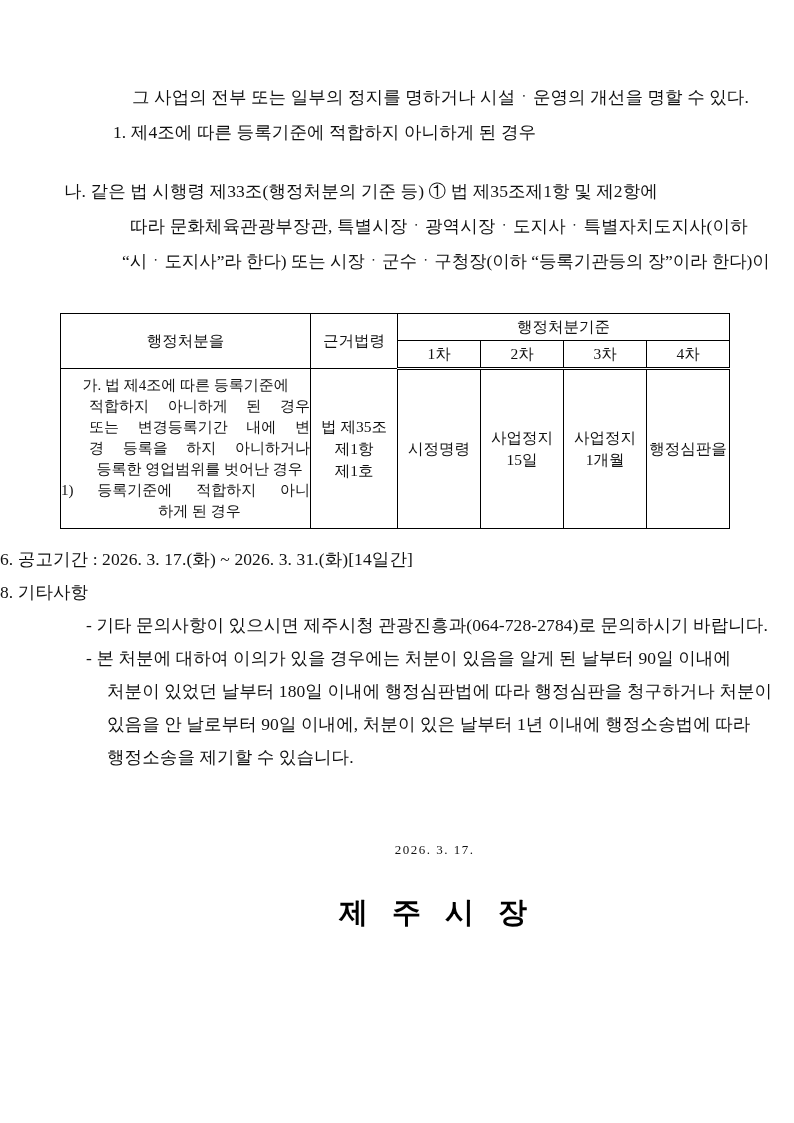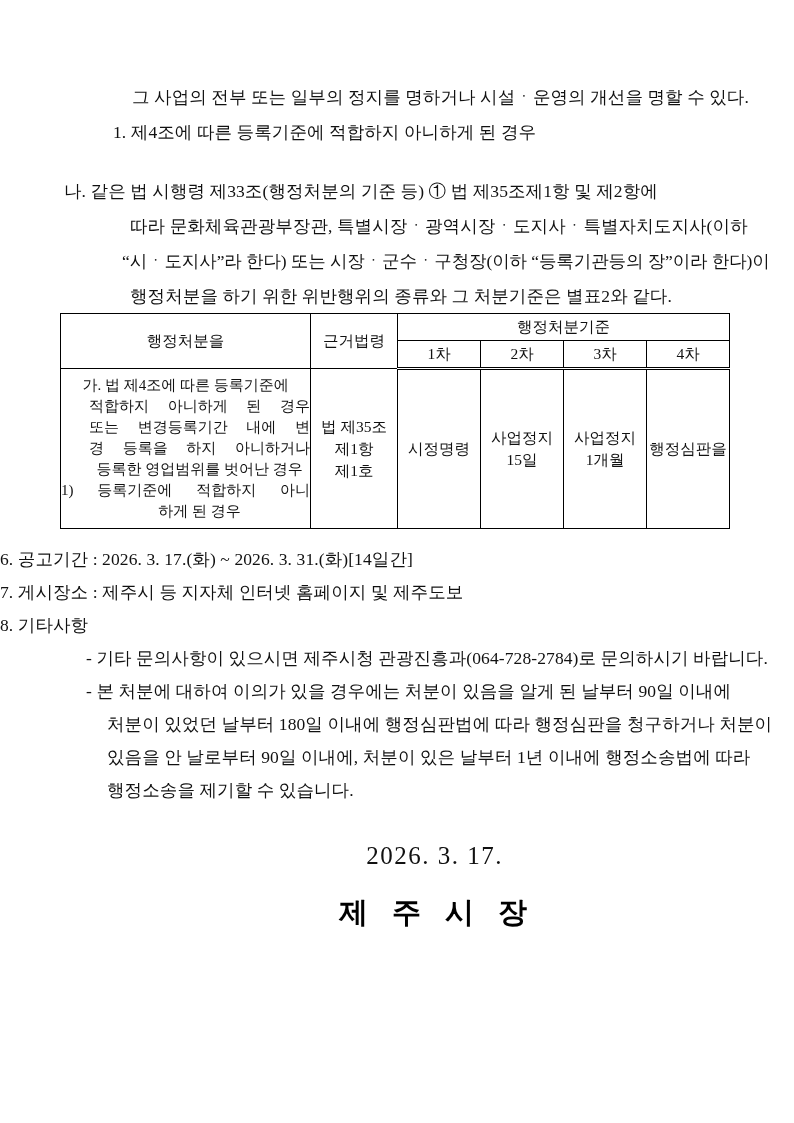--- a/index.html
+++ b/index.html
@@ -123,21 +123,21 @@
   .ln-dash   { padding-left: 86px; }
   .ln-dash-c { padding-left: 107px; }
 
   
   .sig-date {
     position: absolute;
     top: 842px;
     left: 0;
     width: 794px;
     text-align: center;
-    font-size: 25px;
+    font-size: 13px;
     letter-spacing: 1.5px;
     padding-left: 75px;
     box-sizing: border-box;
     color: #111;
   }
   .sig-title {
     position: absolute;
     top: 893px;
     left: 0;
     width: 794px;
@@ -154,21 +154,20 @@
 <body>
 
 <div class="page">
 
   <div class="doc-body">
     <div class="line ln-intro">그 사업의 전부 또는 일부의 정지를 명하거나 시설ㆍ운영의 개선을 명할 수 있다.</div>
     <div class="line ln-num1">1. 제4조에 따른 등록기준에 적합하지 아니하게 된 경우</div>
     <div class="line ln-na">나. 같은 법 시행령 제33조(행정처분의 기준 등) ① 법 제35조제1항 및 제2항에</div>
     <div class="line ln-cont">따라 문화체육관광부장관, 특별시장ㆍ광역시장ㆍ도지사ㆍ특별자치도지사(이하</div>
     <div class="line ln-cont-sq">“시ㆍ도지사”라 한다) 또는 시장ㆍ군수ㆍ구청장(이하 “등록기관등의 장”이라 한다)이</div>
-    <div class="line ln-cont">행정처분을 하기 위한 위반행위의 종류와 그 처분기준은 별표2와 같다.</div>
   </div>
 
   <div class="tbl-wrap">
     <table class="dispo">
       <thead>
         <tr>
           <th class="th-violation" rowspan="2">행정처분을</th>
           <th class="th-law" rowspan="2">근거법령</th>
           <th class="th-group" colspan="4">행정처분기준</th>
         </tr>
@@ -209,21 +208,20 @@
           <td class="cell-stage">
             <span class="v-line">행정심판을</span>
           </td>
         </tr>
       </tbody>
     </table>
   </div>
 
   <div class="doc-lower">
     <div class="line ln-item">6. 공고기간 : 2026. 3. 17.(화) ~ 2026. 3. 31.(화)[14일간]</div>
-    <div class="line ln-item">7. 게시장소 : 제주시 등 지자체 인터넷 홈페이지 및 제주도보</div>
     <div class="line ln-item">8. 기타사항</div>
     <div class="line ln-dash">- 기타 문의사항이 있으시면 제주시청 관광진흥과(064-728-2784)로 문의하시기 바랍니다.</div>
     <div class="line ln-dash">- 본 처분에 대하여 이의가 있을 경우에는 처분이 있음을 알게 된 날부터 90일 이내에</div>
     <div class="line ln-dash-c">처분이 있었던 날부터 180일 이내에 행정심판법에 따라 행정심판을 청구하거나 처분이</div>
     <div class="line ln-dash-c">있음을 안 날로부터 90일 이내에, 처분이 있은 날부터 1년 이내에 행정소송법에 따라</div>
     <div class="line ln-dash-c">행정소송을 제기할 수 있습니다.</div>
   </div>
 
   <div class="sig-date">2026.  3.  17.</div>
   <div class="sig-title">제주시장</div>

